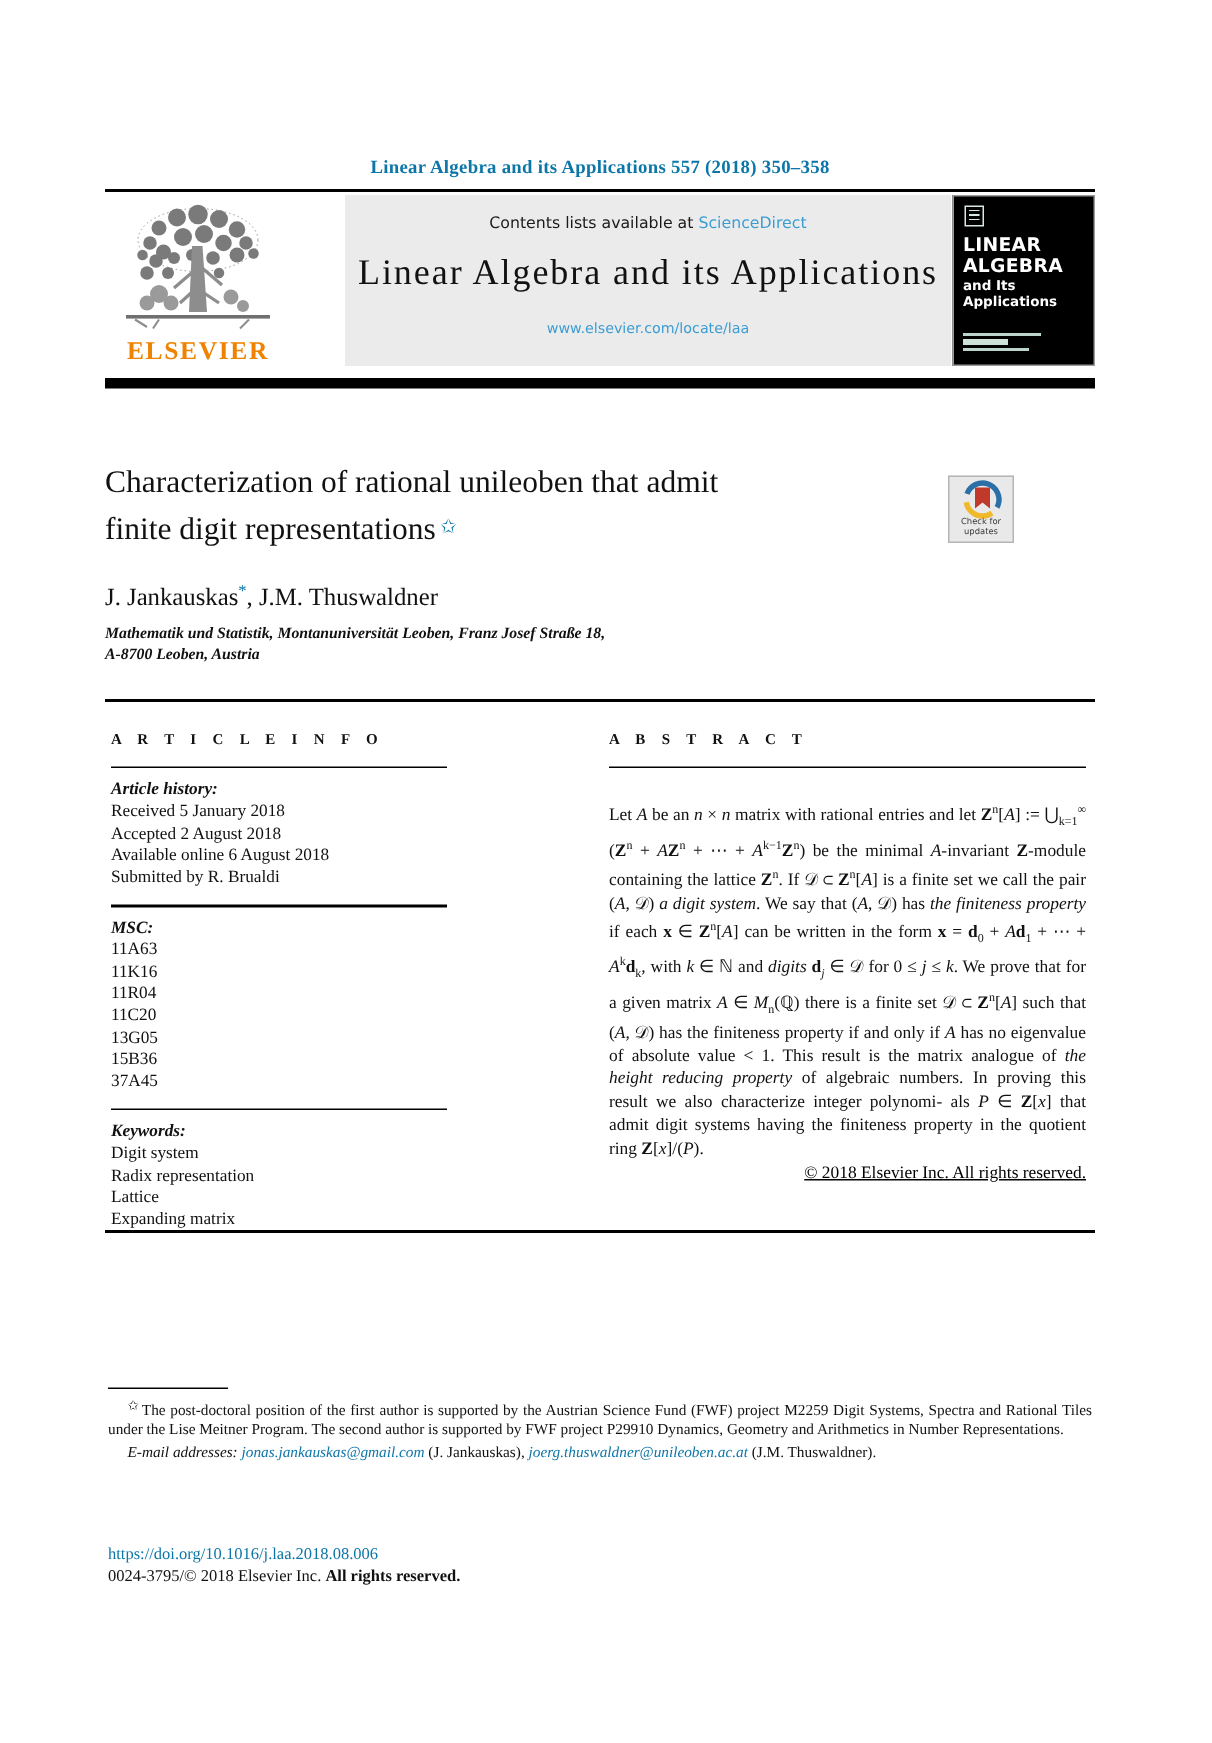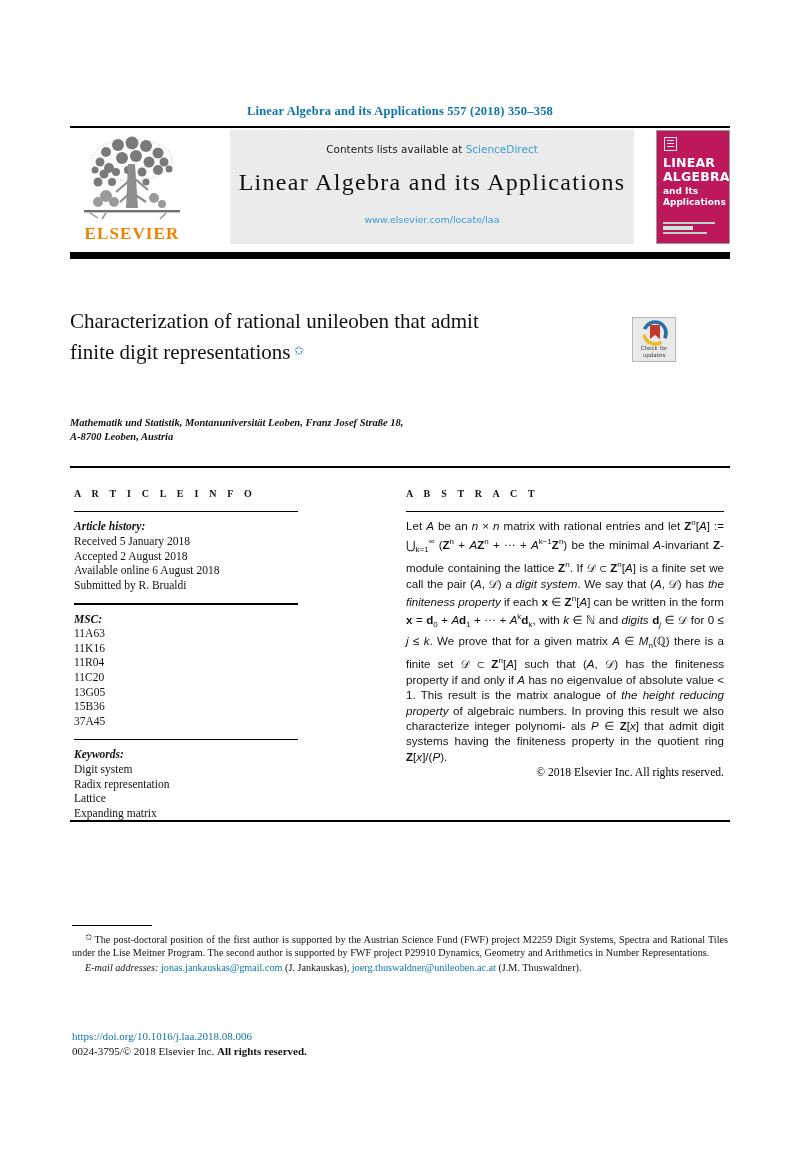--- a/index.html
+++ b/index.html
@@ -106,23 +106,23 @@
   .journal-url {
     margin-top: 18px;
     font-family: "DejaVu Sans", sans-serif;
     font-size: 9.5px;
     color: #3b9dd2;
   }
   .cover {
     position: absolute;
     right: 0;
     top: 4px;
-    width: 74px;
+    width: 95px;
     height: 114px;
-    background: #be185d;
+    background: #000000;
     border: 1px solid #9a9a9a;
     box-sizing: border-box;
     overflow: hidden;
   }
   .cover-mark {
     position: absolute;
     left: 7px; top: 6px;
     width: 13px; height: 14px;
     border: 1px solid #d8e8e2;
     box-sizing: border-box;
@@ -281,34 +281,35 @@
     font-weight: bold;
   }
   .hr-short {
     width: 224px;
     height: 1.2px;
     background: #000;
     margin: 11px 0 7px 0;
   }
 
   .abstract {
-    margin-top: 3px;
-    font-family: Liberation Sans, sans-serif;
+    margin-top: 20px;
+    font-family: Liberation Serif, serif;
     font-size: 11.6px;
     line-height: 15.4px;
     text-align: justify;
     color: #111;
     hyphens: none;
   }
   .abstract i { font-style: italic; }
   .copyline {
     margin-top: 2px;
     text-align: right;
     font-family: "Liberation Serif", serif;
     font-size: 11.6px;
+    text-decoration: underline;
   }
   .mi { font-style: italic; }
   .bb { font-weight: bold; }
   sub, sup { font-size: 8px; }
 
   
   .fn-rule {
     position: absolute;
     left: 2px; top: 925px;
     width: 80px; height: 1.3px;
@@ -321,21 +322,21 @@
     width: 656px;
     font-family: "Liberation Serif", serif;
     font-size: 10.2px;
     line-height: 13.4px;
     text-align: justify;
     color: #111;
   }
   .footnotes p { margin: 0 0 1px 0; }
   .footnotes .indent { text-indent: 13px; }
   .footnotes i { font-style: italic; }
-  .lnk { color: #0c76a8; }
+  .lnk { color: #0c76a8; font-style: italic; }
   .fn-star { font-size: 9px; vertical-align: 3px; padding-right: 2px; }
 
   .doi-block {
     position: absolute;
     left: 2px;
     top: 1029px;
     font-family: "Liberation Serif", serif;
     font-size: 11px;
     line-height: 15px;
   }
@@ -432,20 +433,23 @@
       <circle cx="22" cy="15" r="11" fill="none" stroke="#2a6fa8" stroke-width="3.6" stroke-dasharray="36 36" transform="rotate(-160 22 15)"></circle>
       <circle cx="22" cy="15" r="11" fill="none" stroke="#f0b92c" stroke-width="3.6" stroke-dasharray="22 60" transform="rotate(55 22 15)"></circle>
       <path d="M17 7 h10 v14 l-5 -4 l-5 4 Z" fill="#c0392b"></path>
     </svg>
     <div class="cm-label">
       <span>Check for</span><br>
       <span>updates</span>
     </div>
   </div>
 
+  <div class="authors">
+    <span>J. Jankauskas</span><sup>*</sup><span>, J.M. Thuswaldner</span>
+  </div>
   <div class="affil">
     <span>Mathematik und Statistik, Montanuniversität Leoben, Franz Josef Straße 18,</span><br>
     <span>A-8700 Leoben, Austria</span>
   </div>
 
   <div class="rule-mid"></div>
 
   <div class="col-left">
     <div class="sec-head">A R T I C L E   I N F O</div>
     <div class="thin-rule"></div>

